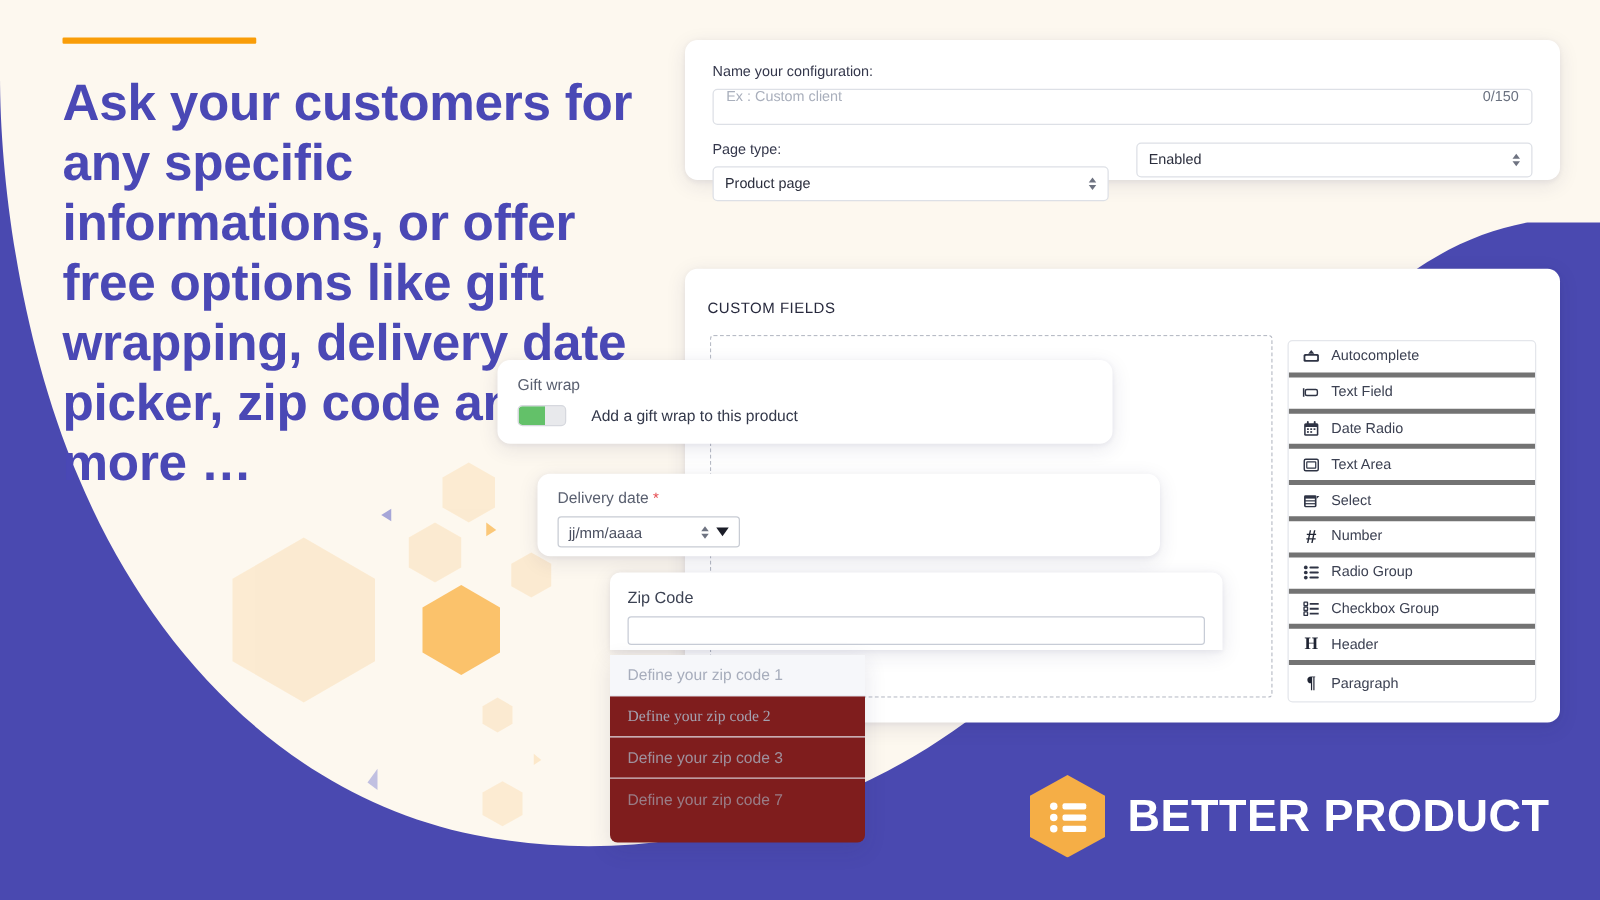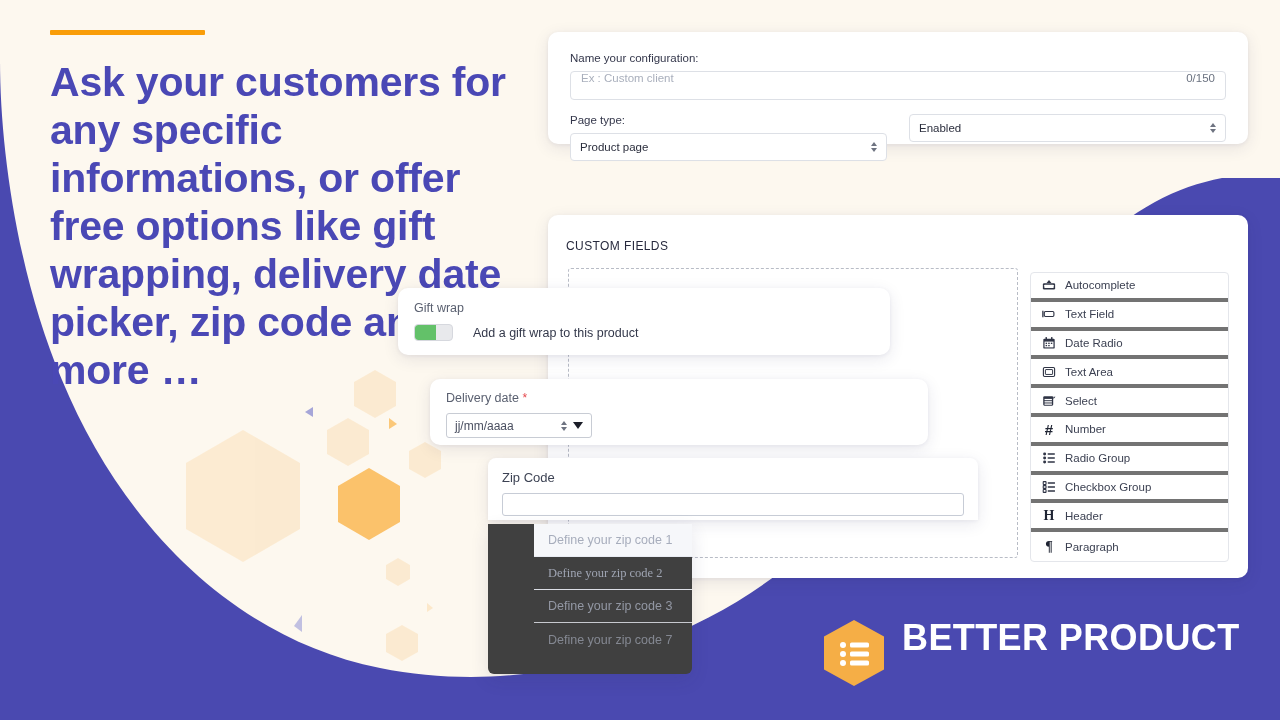--- a/index.html
+++ b/index.html
@@ -108,37 +108,36 @@
 
   
   #zip-card { left: 488px; top: 458px; width: 490px; height: 62px; padding: 12px 14px;
               border-radius: 8px 8px 0 0; }
   .zip-title { font-size: 13px; color: #3D4354; margin-bottom: 8px; }
   .zip-input { width: 462px; height: 23px; border: 1px solid #C7CCD6;
                border-radius: 3px; background: #fff; }
 
   #zip-dropdown {
     position: absolute; left: 488px; top: 524px; width: 204px; height: 150px;
-    background: #404040; border-radius: 0 0 6px 6px;
+    background: #7f1d1d; border-radius: 0 0 6px 6px;
     box-shadow: 0 6px 18px rgba(40,40,90,0.12);
-    padding-left: 46px;
   }
   .zd-item {
     height: 33px; display: flex; align-items: center; padding: 0 14px;
     font-size: 12.5px; color: #A7ADBC; border-bottom: 1px solid #E9ECF3;
   }
   .zd-item:nth-child(1) { background: #F6F7FA; }
   .zd-item:nth-child(2) { opacity: 0.92; font-family: Liberation Serif, serif; }
   .zd-item:nth-child(3) { opacity: 0.80; }
   .zd-item:nth-child(4) { opacity: 0.66; }
   .zd-item:last-child { border-bottom: none; }
 
   
   #logo { position: absolute; left: 824px; top: 620px; display: flex;
-          gap: 18px; }
+          align-items: center; gap: 18px; }
   .hexmark { width: 60px; height: 66px; position: relative; flex: none; }
   .brand {
     font-size: 36px; font-weight: 700; color: #FFFFFF; letter-spacing: 0.4px;
     line-height: 1; white-space: nowrap;
   }
 </style>
 </head>
 <body>
 
 <div id="stage">

